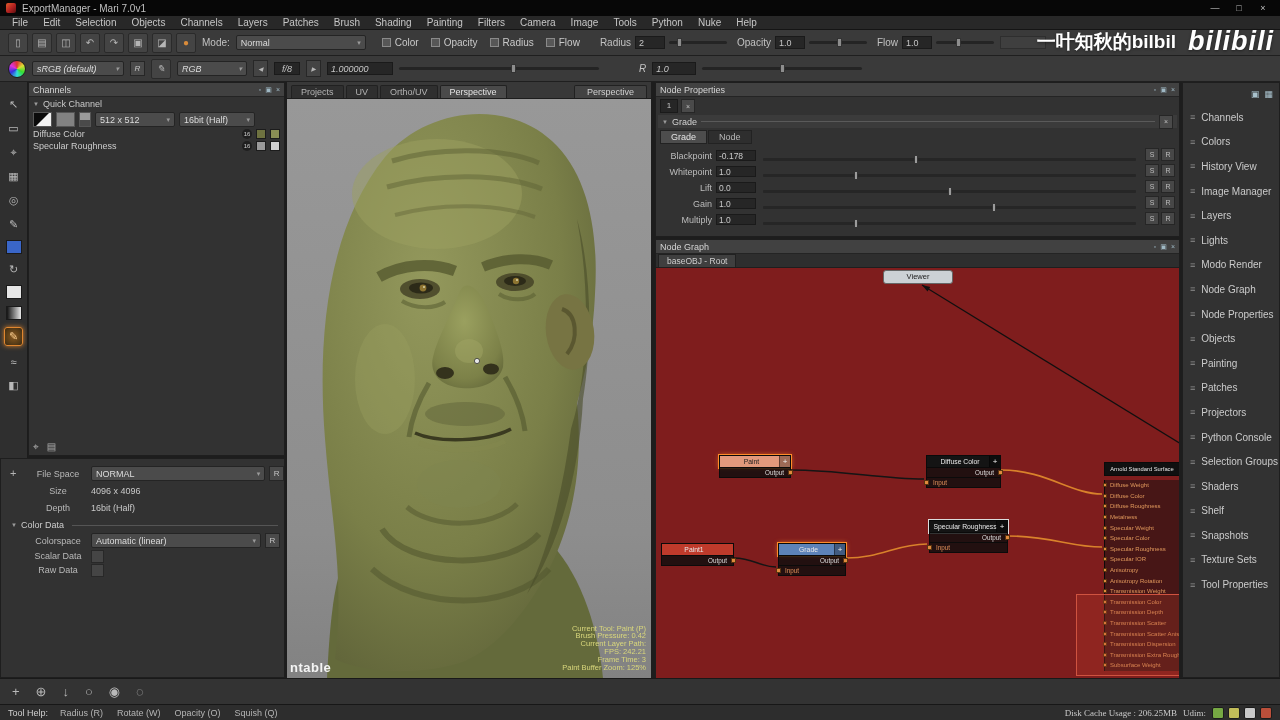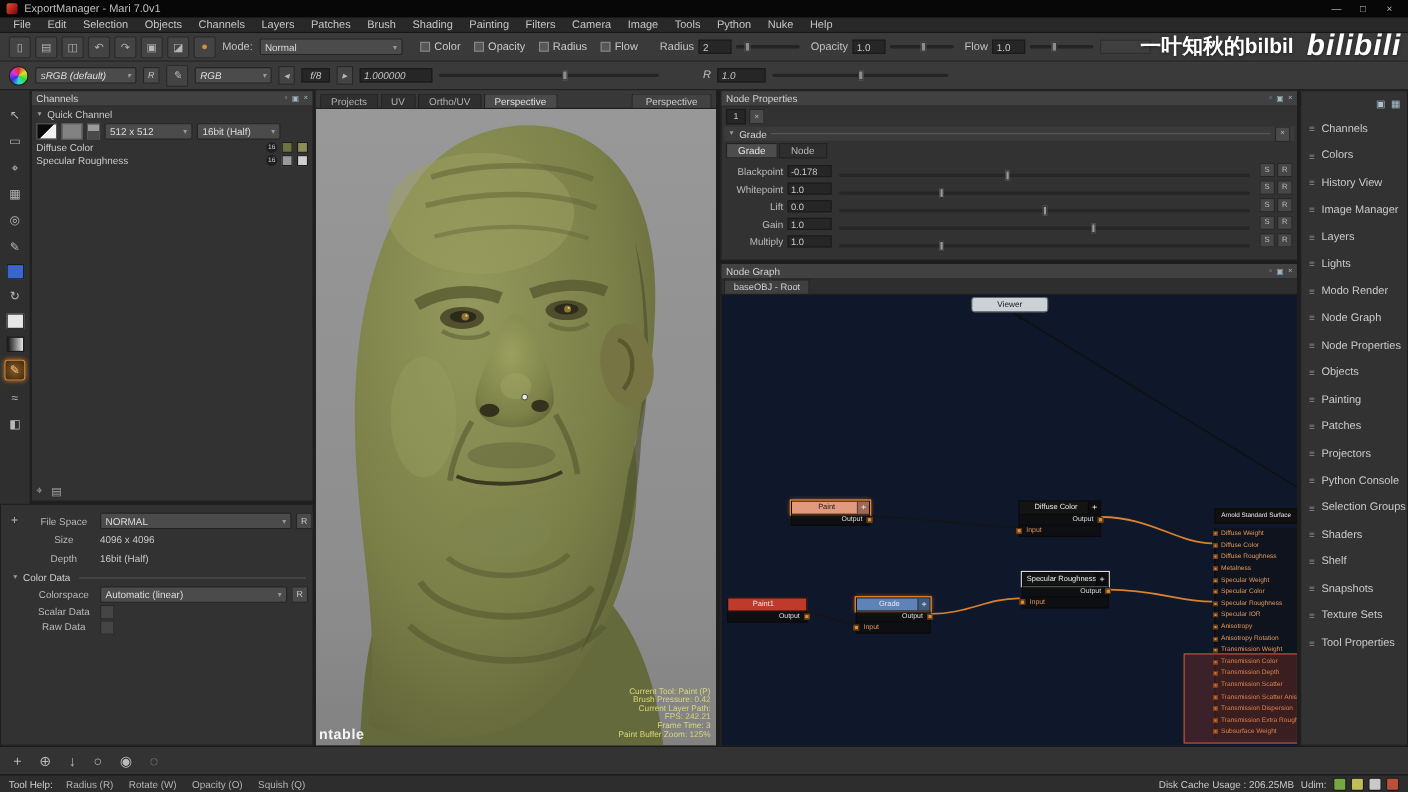--- a/index.html
+++ b/index.html
@@ -107,21 +107,21 @@
   .np-label{width:52px;text-align:right;margin-right:4px;color:#bcbcbc;flex:none;}
   .np-value{width:40px;height:11px;background:#262626;border:1px solid #1a1a1a;font-size:8.5px;line-height:11px;padding:0 2px;color:#c9c9c9;flex:none;box-sizing:border-box;}
   .np-slider{flex:1;height:3px;background:#262626;margin:0 7px;position:relative;border-radius:1px;}
   .np-slider i{position:absolute;top:-3px;width:4px;height:9px;background:#9b9b9b;border:1px solid #333;box-sizing:border-box;}
   .np-sbtn{width:12px;height:11px;background:#474747;border:1px solid #262626;font-size:7px;color:#bdbdbd;display:inline-flex;align-items:center;justify-content:center;margin-left:2px;flex:none;}
 
   
   #node-graph{left:655px;top:239px;width:525px;height:439px;}
   .ng-tabrow{height:13px;background:#2e2e2e;border-bottom:1px solid #1e1e1e;display:flex;align-items:flex-end;padding:0 2px;}
   .ng-tab{background:#3f3f3f;border:1px solid #212121;border-bottom:none;padding:0 8px;height:12px;line-height:12px;font-size:8.5px;color:#cfcfcf;}
-  .ng-canvas{position:relative;width:523px;height:411px;background:#0f172a;overflow:hidden;}
+  .ng-canvas{position:relative;width:523px;height:411px;background:#7f1d1d;overflow:hidden;}
   .ng-node{position:absolute;font-size:7px;}
   .ng-head{height:11px;line-height:11px;text-align:center;border:1px solid #0a0a0a;position:relative;padding:0 10px 0 3px;white-space:nowrap;overflow:hidden;font-size:6.8px;}
   .ng-head.dark-text{color:#1d1d1d;}
   .ng-head.light-text{color:#e8e8e8;}
   .ng-plus{position:absolute;right:0;top:0;width:10px;height:11px;background:rgba(0,0,0,.3);color:#f0f0f0;text-align:center;line-height:11px;font-size:8px;border-left:1px solid rgba(0,0,0,.4);}
   .ng-row{height:9px;line-height:9px;background:rgba(14,14,14,.82);font-size:6.3px;position:relative;padding:0 6px;border:1px solid #0b0b0b;border-top:none;}
   .ng-row.out{text-align:right;color:#dedede;}
   .ng-row.in{text-align:left;color:#e0905a;}
   .port{position:absolute;width:5px;height:5px;background:#e08a3c;border:1px solid #5a3410;box-sizing:border-box;top:2px;}
   .port.right{right:-3px;}
@@ -140,21 +140,21 @@
   .sb-top{height:22px;display:flex;justify-content:flex-end;align-items:center;gap:5px;padding:0 6px;font-size:9px;color:#a9c2cd;}
   .sb-item{height:24.6px;display:flex;align-items:center;gap:6px;padding:0 7px;font-size:10px;color:#cbcbcb;white-space:nowrap;}
   .sb-icon{color:#8f8f8f;font-size:9px;}
 
   
   #bottom-toolbar{position:absolute;left:0;top:678px;width:1280px;height:26px;background:#333;border-top:1px solid #191919;display:flex;align-items:center;gap:16px;padding:0 12px;box-sizing:border-box;}
   .bt-icon{font-size:13px;color:#b9b9b9;}
   #statusbar{position:absolute;left:0;top:704px;width:1280px;height:16px;background:#2d2d2d;border-top:1px solid #171717;display:flex;align-items:center;gap:12px;padding:0 8px;box-sizing:border-box;font-size:9px;}
   .tool-help{color:#d0d0d0;}
   #shortcuts{display:flex;gap:14px;color:#b4b4b4;}
-  .status-right{margin-left:auto;display:flex;align-items:center;gap:6px;color:#c9c9c9;}
+  .status-right{margin-left:auto;display:flex;align-items:center;gap:6px;color:#c9c9c9;font-family:Liberation Serif, serif;}
   .st-icon{width:10px;height:10px;border-radius:2px;display:inline-block;border:1px solid #1c1c1c;}
 </style>
 </head>
 <body>
 
 <div id="app">
 
   <div id="titlebar">
     <span class="app-icon"></span>
     <span>ExportManager - Mari 7.0v1</span>

